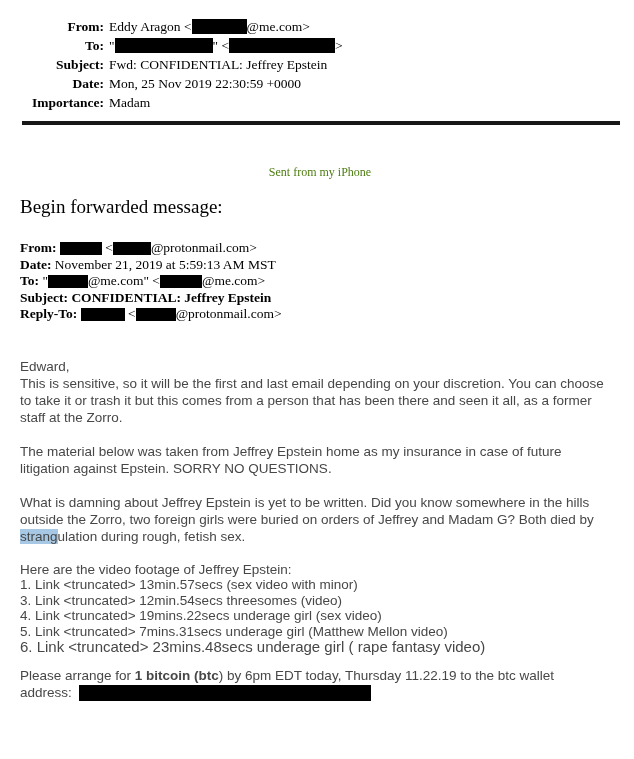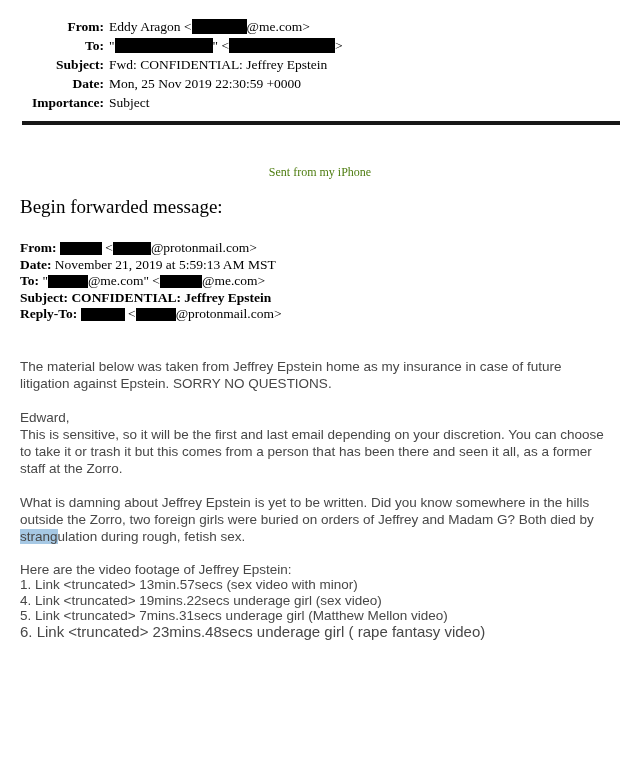--- a/index.html
+++ b/index.html
@@ -56,49 +56,51 @@
       <div class="hdr-row">
         <span class="hdr-label">Subject:</span>
         <span class="hdr-value"><span>Fwd: CONFIDENTIAL: Jeffrey Epstein</span></span>
       </div>
       <div class="hdr-row">
         <span class="hdr-label">Date:</span>
         <span class="hdr-value"><span>Mon, 25 Nov 2019 22:30:59 +0000</span></span>
       </div>
       <div class="hdr-row">
         <span class="hdr-label">Importance:</span>
-        <span class="hdr-value"><span>Subject</span></span>
+        <span class="hdr-value"><span>Madam</span></span>
       </div>
     </div>
 
   <div class="separator"></div>
 
   <div class="sent-from">Sent from my iPhone</div>
 
   <div class="begin-fwd">Begin forwarded message:</div>
 
   <div class="fwd-headers">
       <div class="fwd-row"><b class="fwd-label">From: </b><span class="fwd-value"><span class="redact" style="width: 42px;"></span><span> &lt;</span><span class="redact" style="width: 38px;"></span><span>@protonmail.com&gt;</span></span></div>
       <div class="fwd-row"><b class="fwd-label">Date: </b><span class="fwd-value"><span>November 21, 2019 at 5:59:13 AM MST</span></span></div>
       <div class="fwd-row"><b class="fwd-label">To: </b><span class="fwd-value"><span>"</span><span class="redact" style="width: 40px;"></span><span>@me.com" &lt;</span><span class="redact" style="width: 42px;"></span><span>@me.com&gt;</span></span></div>
       <div class="fwd-row"><b class="fwd-label">Subject: </b><span class="fwd-value bold"><span>CONFIDENTIAL: Jeffrey Epstein</span></span></div>
       <div class="fwd-row"><b class="fwd-label">Reply-To: </b><span class="fwd-value"><span class="redact" style="width: 44px;"></span><span> &lt;</span><span class="redact" style="width: 40px;"></span><span>@protonmail.com&gt;</span></span></div>
     </div>
 
   <div class="body-block">
+    <p><span>Edward,</span><br><span>This is sensitive, so it will be the first and last email depending on your discretion. You can choose to take it or trash it but this comes from a person that has been there and seen it all, as a former staff at the Zorro.</span></p>
+
     <p>The material below was taken from Jeffrey Epstein home as my insurance in case of future litigation against Epstein. SORRY NO QUESTIONS.</p>
-
-    <p><span>Edward,</span><br><span>This is sensitive, so it will be the first and last email depending on your discretion. You can choose to take it or trash it but this comes from a person that has been there and seen it all, as a former staff at the Zorro.</span></p>
 
     <p><span>What is damning about Jeffrey Epstein is yet to be written. Did you know somewhere in the hills outside the Zorro, two foreign girls were buried on orders of Jeffrey and Madam G? Both died by </span><span class="hl">strang</span><span>ulation during rough, fetish sex.</span></p>
 
     <div class="list">
       <div class="list-intro">Here are the video footage of Jeffrey Epstein:</div>
     <div class="list-item">1. Link &lt;truncated&gt; 13min.57secs (sex video with minor)</div>
+        <div class="list-item">3. Link &lt;truncated&gt; 12min.54secs threesomes (video)</div>
         <div class="list-item">4. Link &lt;truncated&gt; 19mins.22secs underage girl (sex video)</div>
         <div class="list-item">5. Link &lt;truncated&gt; 7mins.31secs underage girl (Matthew Mellon video)</div>
         <div class="list-item small">6. Link &lt;truncated&gt; 23mins.48secs underage girl ( rape fantasy video)</div>
       </div>
 
+    <p class="payment"><span>Please arrange for </span><b>1 bitcoin (btc</b><span>) by 6pm EDT today, Thursday 11.22.19 to the btc wallet</span><br><span>address: </span><span class="addr-bar"></span></p>
 
   </div>
 
 </div>
 
 </body></html>

